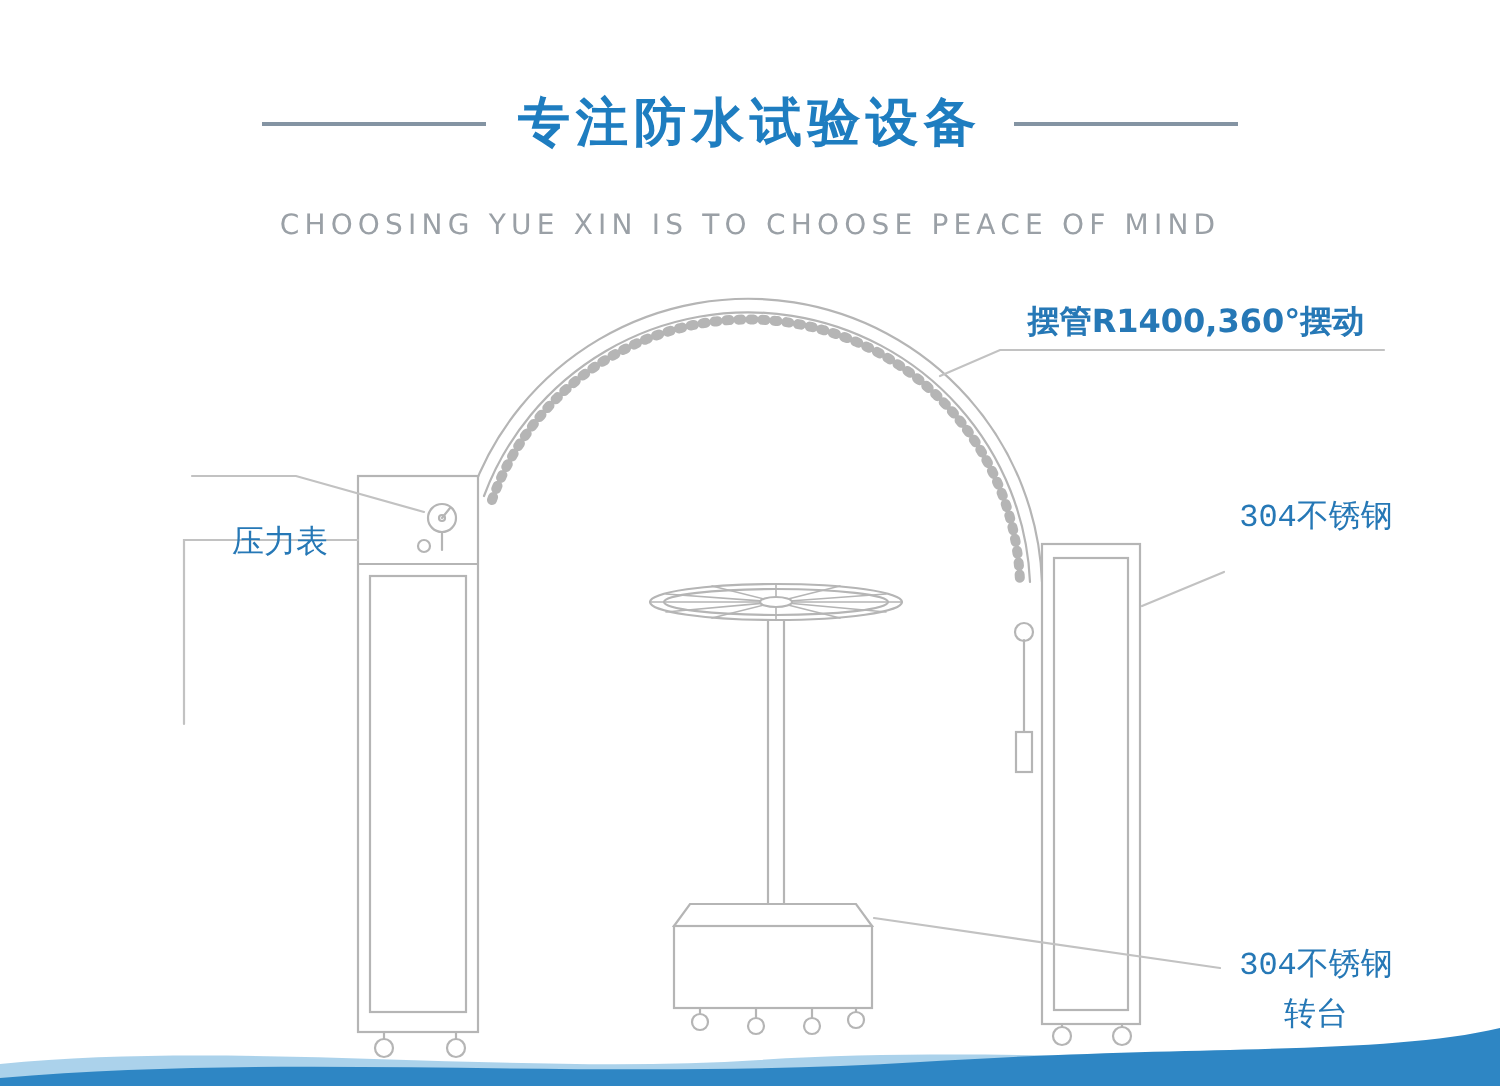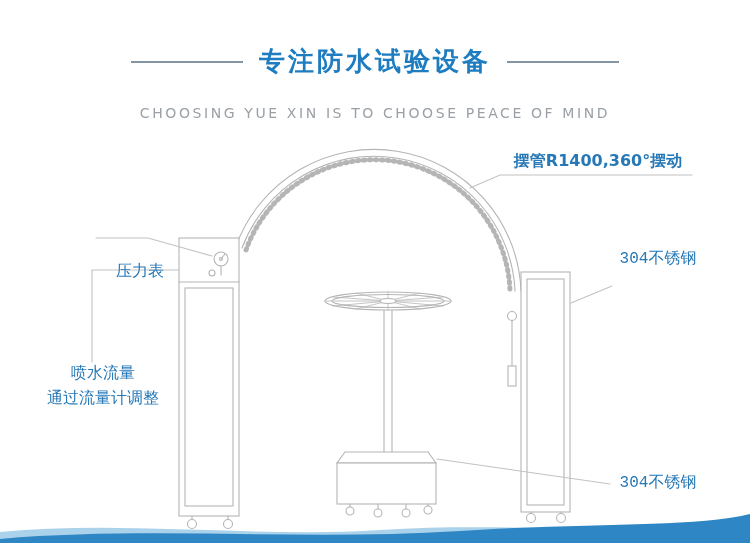--- a/index.html
+++ b/index.html
@@ -115,31 +115,28 @@
         <line x1="612" y1="286" x2="571" y2="303"></line>
         <line x1="610" y1="484" x2="437" y2="459"></line>
       </g>
     </g>
   </svg>
 
   <div class="callout-label lbl-swing">摆管R1400,360°摆动</div>
 
   <div class="callout-label lbl-gauge">压力表</div>
 
-  <div class="callout-label lbl-flow">
-    <div>喷水流量</div>
-    <div>通过流量计调整</div>
-  </div>
 
   <div class="callout-label lbl-housing">
     <div>304不锈钢</div>
   </div>
 
   <div class="callout-label lbl-turntable">
     <div>304不锈钢</div>
+    <div>转台</div>
   </div>
 
   <svg class="wave" width="750" height="40" viewBox="0 0 750 40">
     <path d="M0 40 L0 29 C120 17 260 35 380 27 C500 19 630 33 750 17 L750 40 Z" fill="#8fc3e4" opacity="0.75"></path>
     <path d="M0 40 L0 36 C150 23 300 38 460 28 C600 19 690 25 750 11 L750 40 Z" fill="#2e86c4"></path>
   </svg>
 
 </div>
 
 </body></html>

